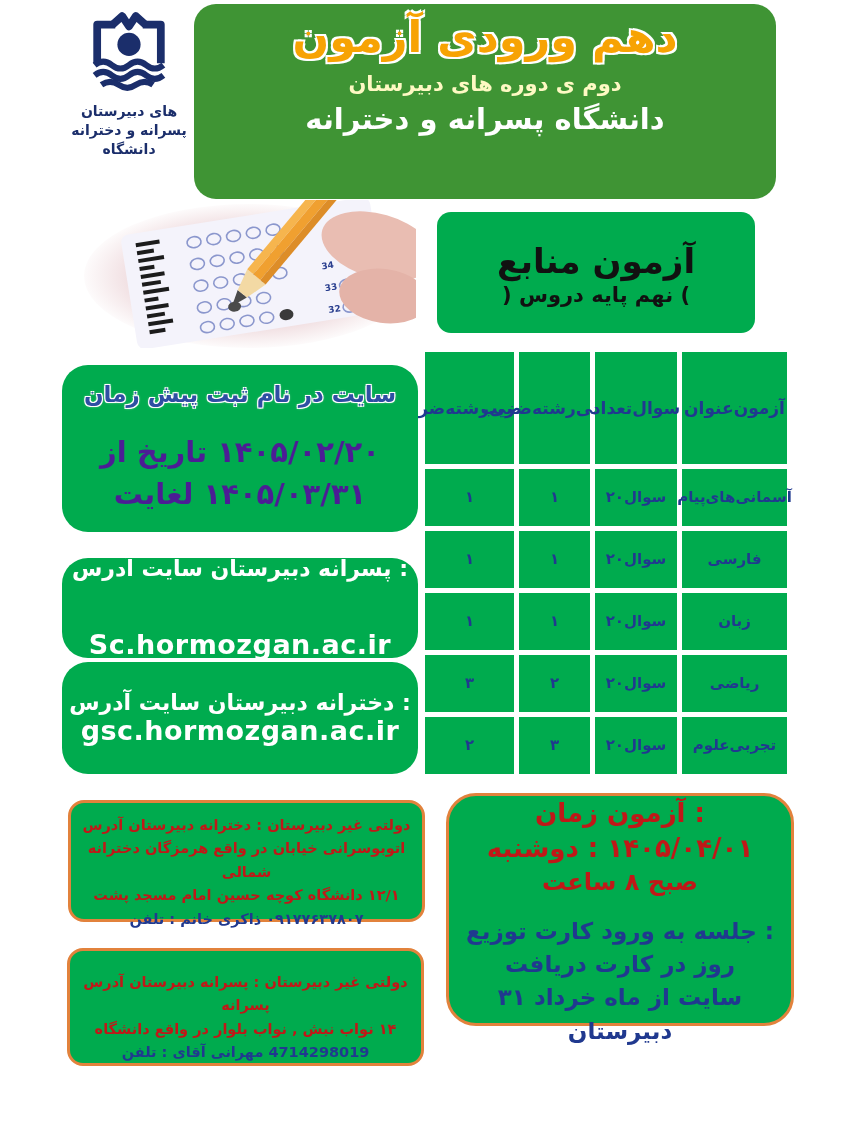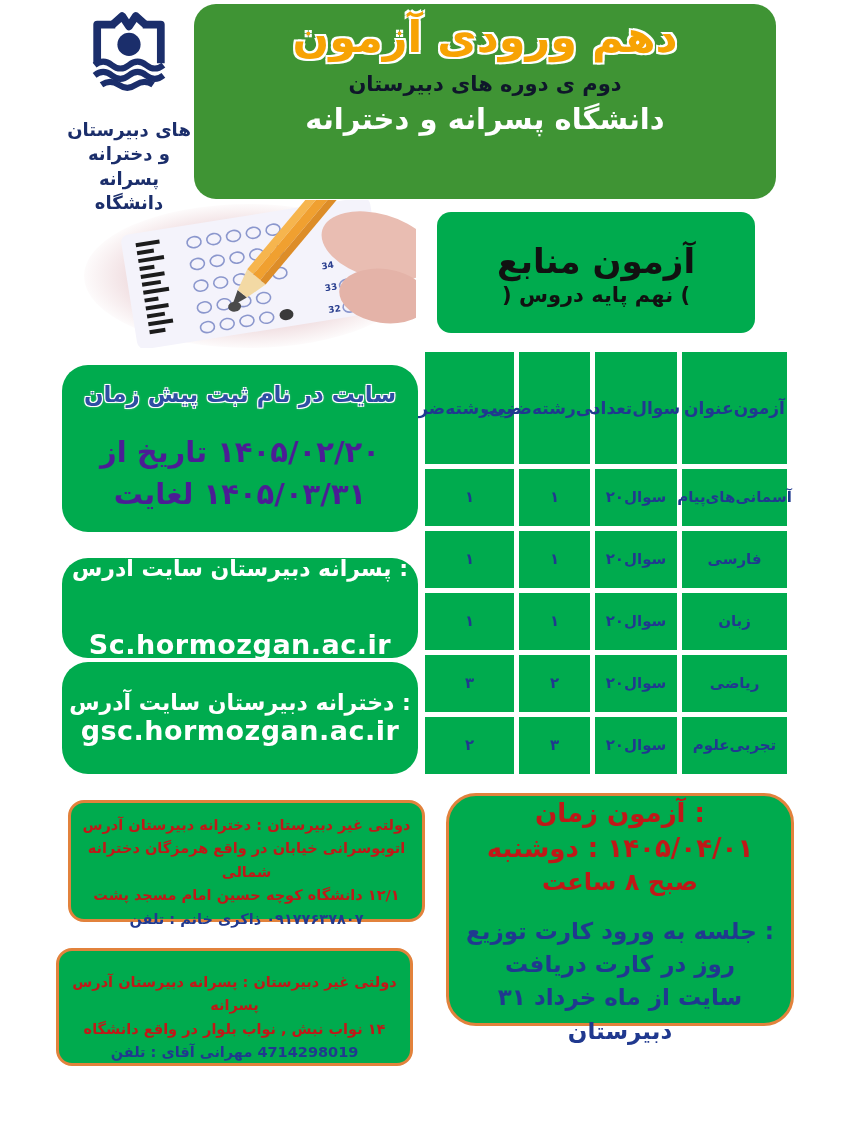--- a/index.html
+++ b/index.html
@@ -11,28 +11,28 @@
   body{background:#888;font-family:"DejaVu Sans",sans-serif;}
   .page{position:relative;width:860px;height:1122px;background:#fff;margin:0 auto;overflow:hidden;}
 
   
   .mline{direction:ltr;unicode-bidi:isolate;}
   .mline .w{direction:rtl;unicode-bidi:isolate;}
 
   
   .logo{position:absolute;left:58px;top:8px;width:142px;text-align:center;}
   .logo svg{display:block;margin:0 auto;}
-  .logo-caption{margin-top:20px;color:var(--logo_navy);font-weight:bold;font-size:18px;line-height:1.35;}
+  .logo-caption{margin-top:4px;color:var(--logo_navy);font-weight:bold;font-size:14px;line-height:1.35;}
 
   
   .banner{position:absolute;left:194px;top:4px;width:582px;height:195px;
     background:var(--banner_green);border-radius:22px;text-align:center;padding-top:8px;}
   .banner-title{font-size:43px;font-weight:bold;color:var(--title_orange);
     text-shadow:2px 2px 0 #fff,-2px -2px 0 #fff,2px -2px 0 #fff,-2px 2px 0 #fff;}
-  .banner-sub1{margin-top:10px;font-size:21px;font-weight:bold;color:#0f172a;}
+  .banner-sub1{margin-top:10px;font-size:21px;font-weight:bold;color:#fef9c3;}
   .banner-sub2{margin-top:6px;font-size:29px;font-weight:bold;color:#fff;}
 
   
   .photo{position:absolute;left:82px;top:200px;width:334px;height:148px;}
 
   
   .sources{position:absolute;left:437px;top:212px;width:318px;height:121px;
     background:var(--green);border-radius:14px;text-align:center;padding-top:29px;}
   .sources-title{font-size:34px;font-weight:bold;color:var(--black);}
   .sources-sub{font-size:21px;font-weight:bold;color:var(--black);margin-top:2px;}
@@ -55,21 +55,21 @@
   .prereg-dates{margin-top:24px;color:#4c1d95;font-weight:bold;font-size:29px;line-height:1.45;}
   .siteb{left:62px;top:558px;width:356px;height:100px;gap:48px;}
   .siteg{left:62px;top:662px;width:356px;height:112px;}
   .site-heading{font-size:22px;font-weight:bold;color:#fff;}
   .site-url{font-size:27px;font-weight:bold;color:#fff;letter-spacing:.5px;cursor:pointer;}
 
   
   .obox{position:absolute;background:var(--green);border:3px solid var(--border_orange);
     border-radius:16px;text-align:center;}
   .addr-g{left:68px;top:800px;width:357px;height:122px;padding-top:11px;}
-  .addr-b{left:56px;top:948px;width:357px;height:118px;padding-top:20px;}
+  .addr-b{left:67px;top:948px;width:357px;height:118px;padding-top:20px;}
   .addr-line{font-size:14.5px;font-weight:bold;color:var(--red);line-height:1.62;}
   .addr-phone{font-size:14.5px;font-weight:bold;color:var(--navy);line-height:1.62;}
 
   .examtime{left:446px;top:793px;width:348px;height:233px;border-radius:30px;}
   .et-red{color:var(--red);font-weight:bold;font-size:26px;line-height:1.35;}
   .et-red2{color:var(--red);font-weight:bold;font-size:24px;line-height:1.35;}
   .et-navy{color:var(--navy);font-weight:bold;font-size:23px;line-height:1.45;}
   .et-gap{height:16px;}
 </style>
 </head>

